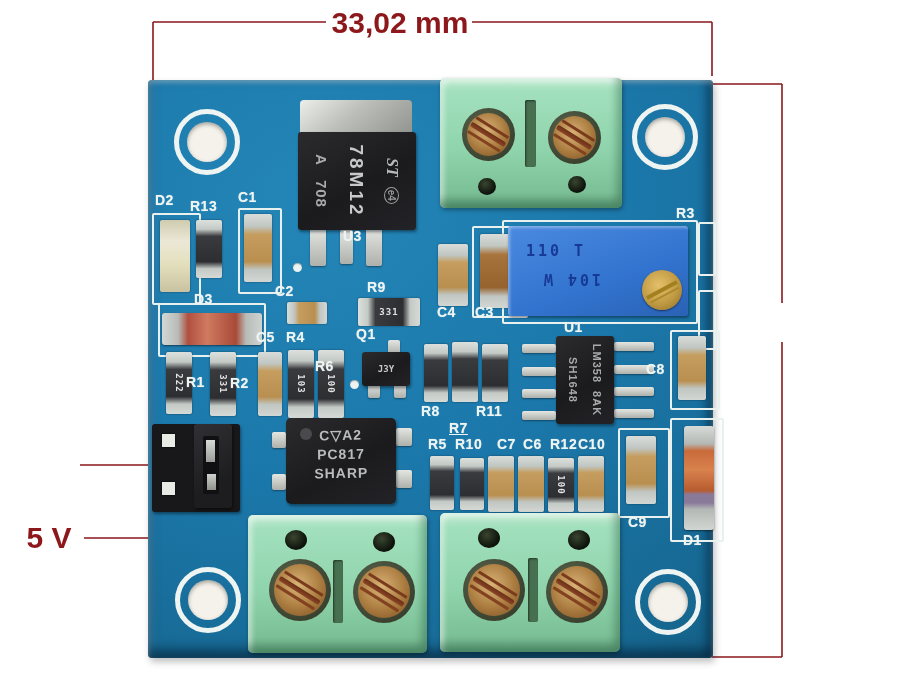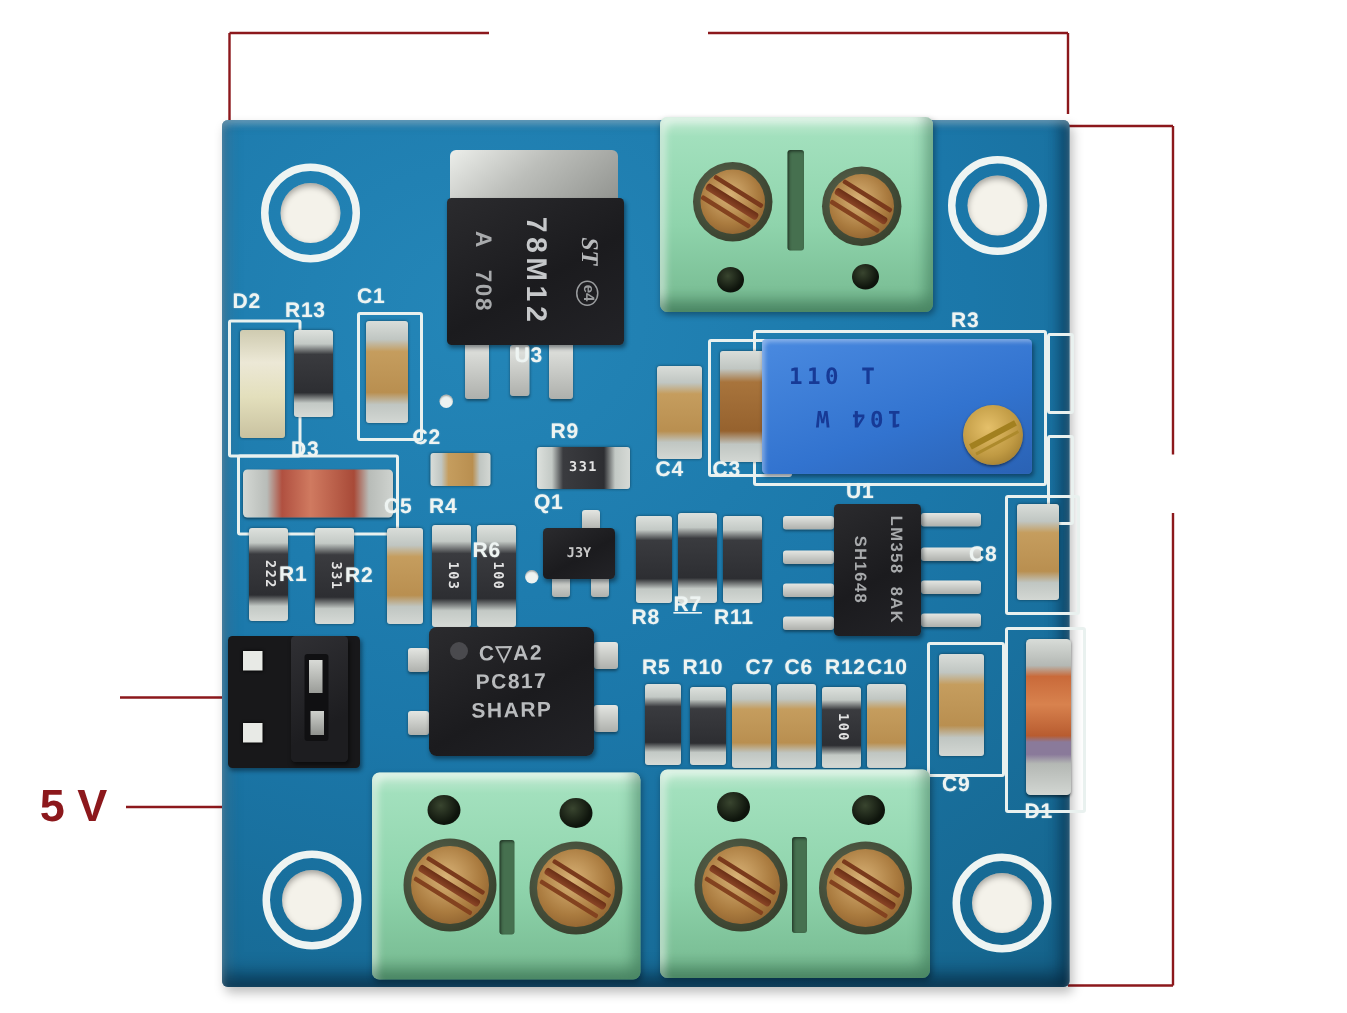--- a/index.html
+++ b/index.html
@@ -68,20 +68,21 @@
 </style>
 </head>
 <body>
 
 <div id="scene">
 
   <svg id="dim-svg" viewBox="0 0 898 675">
     <path d="M153 22H326M472 22H712M153 22V84M712 22V76M710 84H782M782 84V303M782 342V657M712 657H782M80 465H166M84 538H213V503" fill="none" stroke="#8c181c" stroke-width="1.6"></path>
   </svg>
 
+  <div class="dim-label" style="left:330px;top:6px;width:140px;text-align:center;">33,02 mm</div>
   <div class="dim-label" style="left:20px;top:521px;width:58px;text-align:center;">5 V</div>
 
   <div id="board">
 
     <div class="hole" style="left:26px;top:29px;"></div>
     <div class="hole" style="left:484px;top:24px;"></div>
     <div class="hole" style="left:27px;top:487px;"></div>
     <div class="hole" style="left:487px;top:489px;"></div>
 
     <div class="via" style="left:145px;top:183px;"></div>
@@ -243,29 +244,29 @@
     <div class="silk-label" style="left:219px;top:199px;">R9</div>
     <div class="silk-label" style="left:108px;top:249px;text-align:center;">C5</div>
     <div class="silk-label" style="left:138px;top:249px;">R4</div>
     <div class="silk-label" style="left:167px;top:249px;margin-top:29px;">R6</div>
     <div class="silk-label" style="left:208px;top:246px;">Q1</div>
     <div class="silk-label" style="left:289px;top:224px;">C4</div>
     <div class="silk-label" style="left:327px;top:224px;">C3</div>
     <div class="silk-label" style="left:38px;top:294px;">R1</div>
     <div class="silk-label" style="left:82px;top:295px;">R2</div>
     <div class="silk-label" style="left:273px;top:323px;">R8</div>
-    <div class="silk-label" style="left:301px;top:314px;text-decoration:underline;">R7</div>
+    <div class="silk-label" style="left:301px;top:340px;text-decoration:underline;">R7</div>
     <div class="silk-label" style="left:328px;top:323px;">R11</div>
     <div class="silk-label" style="left:280px;top:356px;">R5</div>
     <div class="silk-label" style="left:307px;top:356px;">R10</div>
     <div class="silk-label" style="left:349px;top:356px;">C7</div>
     <div class="silk-label" style="left:375px;top:356px;">C6</div>
     <div class="silk-label" style="left:402px;top:356px;">R12</div>
     <div class="silk-label" style="left:430px;top:356px;">C10</div>
     <div class="silk-label" style="left:498px;top:281px;">C8</div>
     <div class="silk-label" style="left:480px;top:434px;">C9</div>
     <div class="silk-label" style="left:535px;top:452px;">D1</div>
-    <div class="silk-label" style="left:486px;top:125px;">R3</div>
+    <div class="silk-label" style="left:528px;top:125px;">R3</div>
     <div class="silk-label" style="left:195px;top:148px;">U3</div>
     <div class="silk-label" style="left:416px;top:239px;">U1</div>
 
   </div>
 </div>
 
 </body></html>

